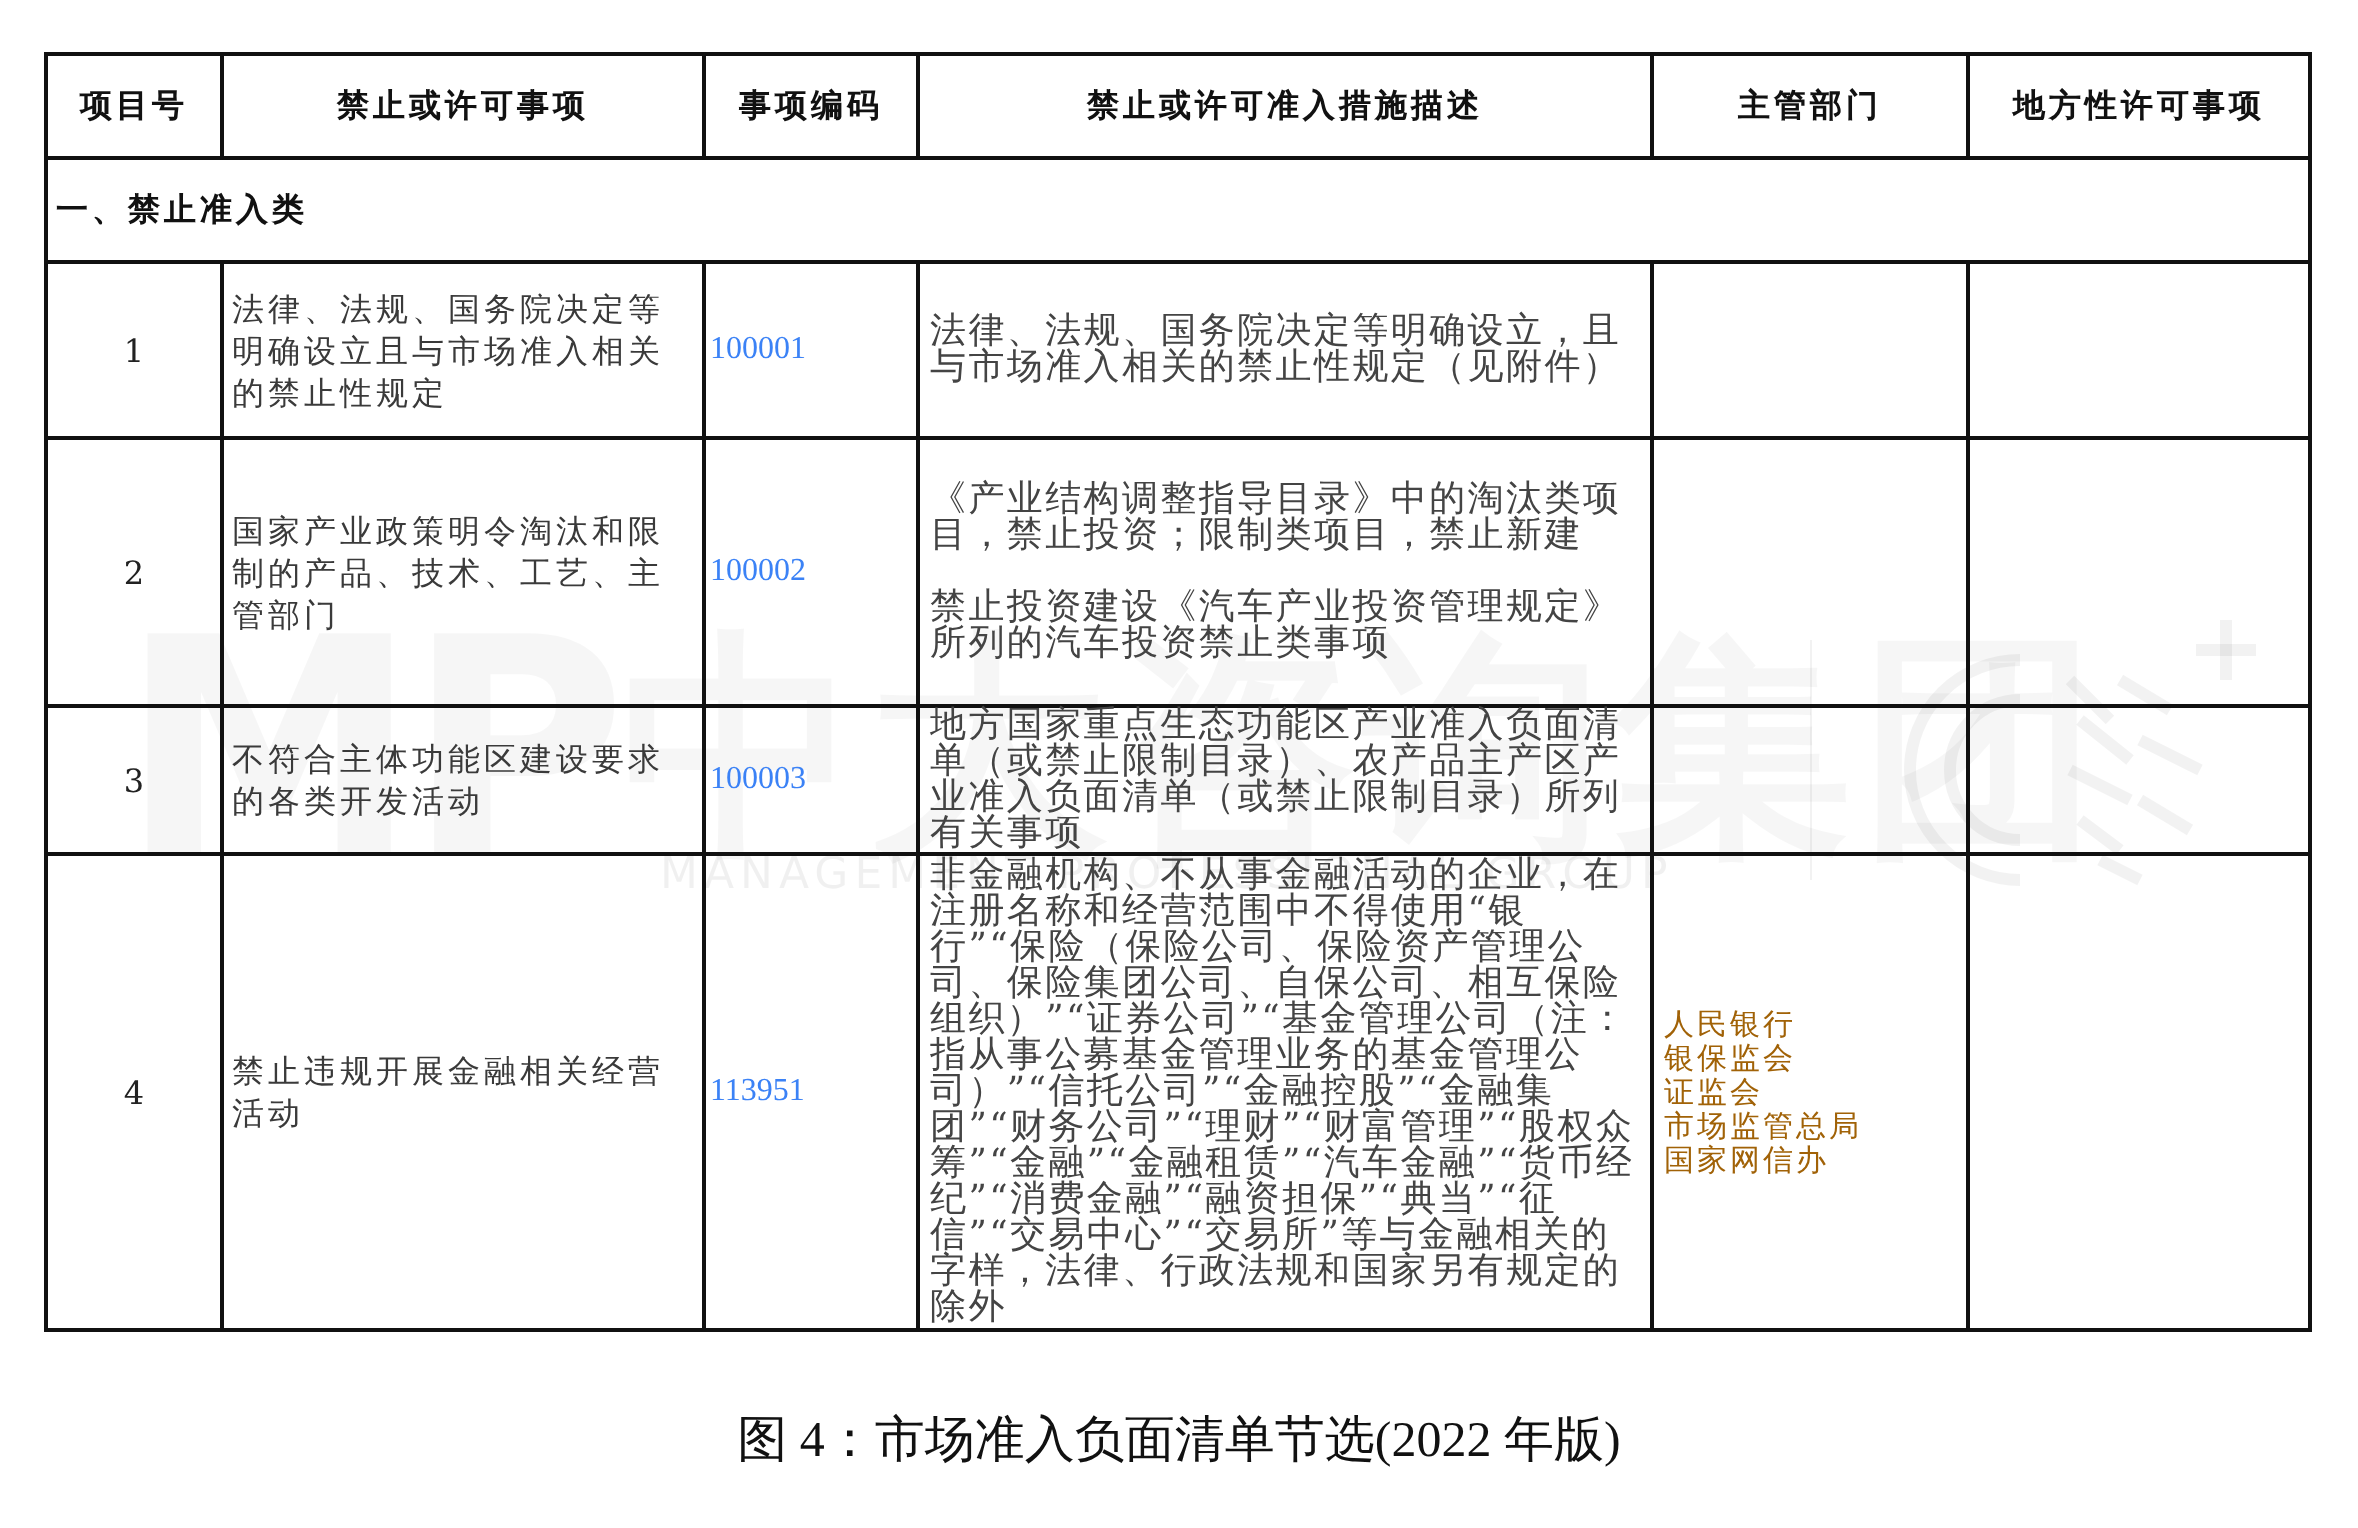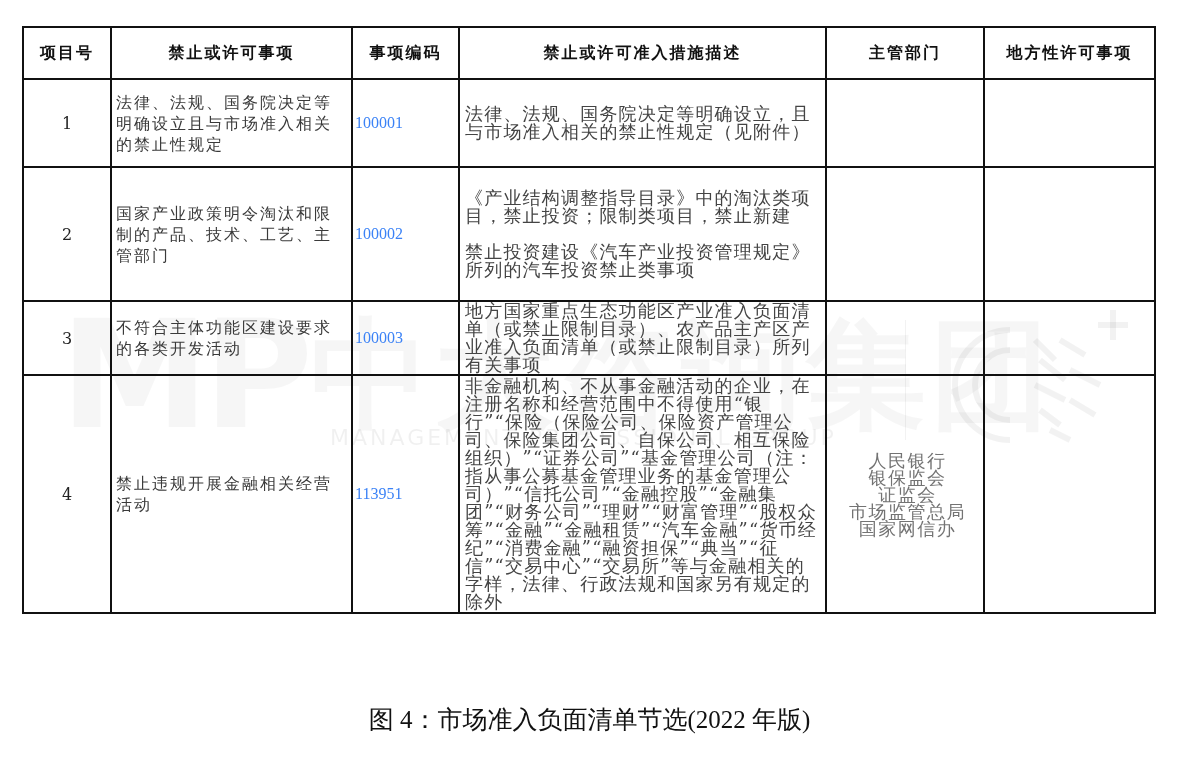--- a/index.html
+++ b/index.html
@@ -128,26 +128,25 @@
       font-size: 18px;
       line-height: 18px;
       color: #444;
       padding: 0 5px !important;
       letter-spacing: 1.2px;
     }
     .cell-desc .para + .para {
       margin-top: 18px;
     }
     .cell-dept {
-      font-size: 18px;
+      font-size: 15px;
       line-height: 17px;
-      color: #737373;
+      color: #a16207;
       padding-left: 5px !important;
       letter-spacing: 1.5px;
-      text-align: center;
     }
     .cell-dept .dept-line { display: block; }
     .cell-local { }
 
     .caption {
       position: absolute;
       left: 0;
       width: 1179px;
       top: 703px;
       text-align: center;
@@ -195,20 +194,23 @@
       <tr>
         <th>项目号</th>
         <th>禁止或许可事项</th>
         <th>事项编码</th>
         <th>禁止或许可准入措施描述</th>
         <th>主管部门</th>
         <th>地方性许可事项</th>
       </tr>
     </thead>
     <tbody>
+      <tr class="section-row">
+        <td colspan="6">一、禁止准入类</td>
+      </tr>
 
       <tr style="height:88px">
         <td class="cell-num">1</td>
         <td class="cell-item">法律、法规、国务院决定等明确设立且与市场准入相关的禁止性规定</td>
         <td class="cell-code">100001</td>
         <td class="cell-desc">
           <div class="para">法律、法规、国务院决定等明确设立，且与市场准入相关的禁止性规定（见附件）</div>
         </td>
         <td class="cell-dept"></td>
         <td class="cell-local"></td>

